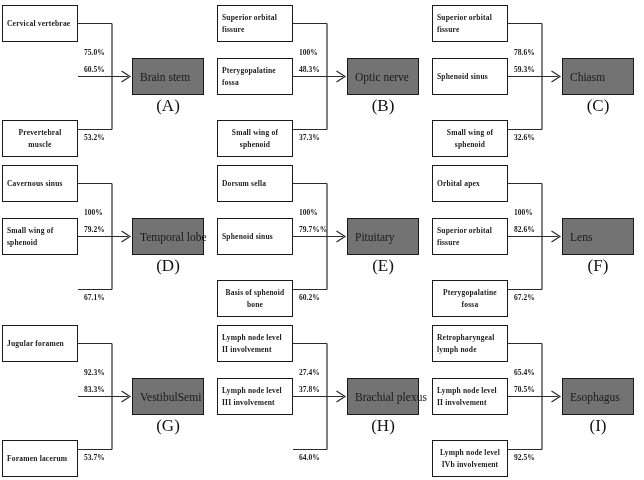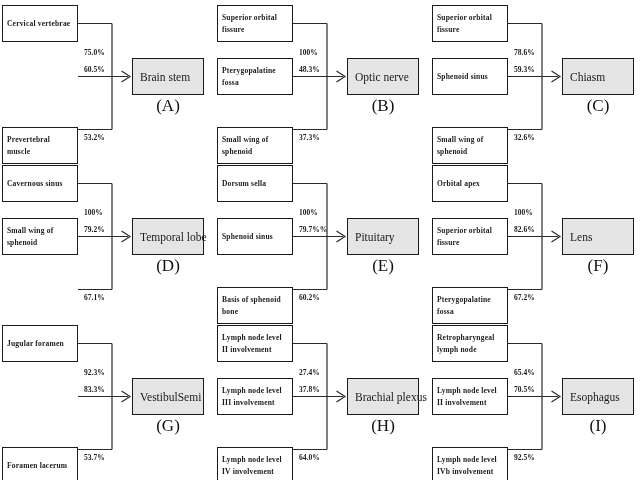--- a/index.html
+++ b/index.html
@@ -40,21 +40,21 @@
     height: 37px;
     border: 1.5px solid #1a1a1a;
     background: #ffffff;
     box-sizing: border-box;
     display: flex;
     align-items: center;
     padding: 2px 4px;
   }
   .s0 { top: 5px; }
   .s1 { top: 58px; }
-  .s2 { top: 127px; }
+  .s2 { top: 120px; text-align: center; }
   .src-label {
     font-family: "Liberation Serif", serif;
     font-weight: bold;
     font-size: 7.5px;
     line-height: 1.55;
     color: #1a1a1a;
     letter-spacing: 0.2px;
   }
   .pct {
     position: absolute;
@@ -68,21 +68,21 @@
   .p0 { top: 12px; margin-top: 36px; }
   .p1 { top: 65px; }
   .p2 { top: 118px; margin-top: 15px; }
   .target-box {
     position: absolute;
     left: 132px;
     top: 58px;
     width: 72px;
     height: 37px;
     border: 1.5px solid #1a1a1a;
-    background: #e5e5e5;
+    background: #737373;
     box-sizing: border-box;
     display: flex;
     align-items: center;
     padding: 11px 7px;
   }
   .target-label {
     font-family: "Liberation Serif", serif;
     font-size: 11.5px;
     color: #1a1a1a;
     white-space: nowrap;
@@ -305,23 +305,20 @@
       <path d="M78 76.5 H128" stroke="#2b2b2b" stroke-width="1.2" fill="none"></path>
       <path d="M121.5 71 L130 76.5 L121.5 82" stroke="#2b2b2b" stroke-width="1.2" fill="none"></path>
     </svg>
 
     <div class="src-box s0">
       <span class="src-label">Lymph node level II involvement</span>
     </div>
     <div class="src-box s1">
       <span class="src-label">Lymph node level III involvement</span>
     </div>
-    <div class="src-box s2">
-      <span class="src-label">Lymph node level IV involvement</span>
-    </div>
 
     <span class="pct p0">27.4%</span>
     <span class="pct p1">37.8%</span>
     <span class="pct p2">64.0%</span>
 
     <div class="target-box">
       <span class="target-label">Brachial plexus</span>
     </div>
     <div class="panel-letter">(H)</div>
   </div>

